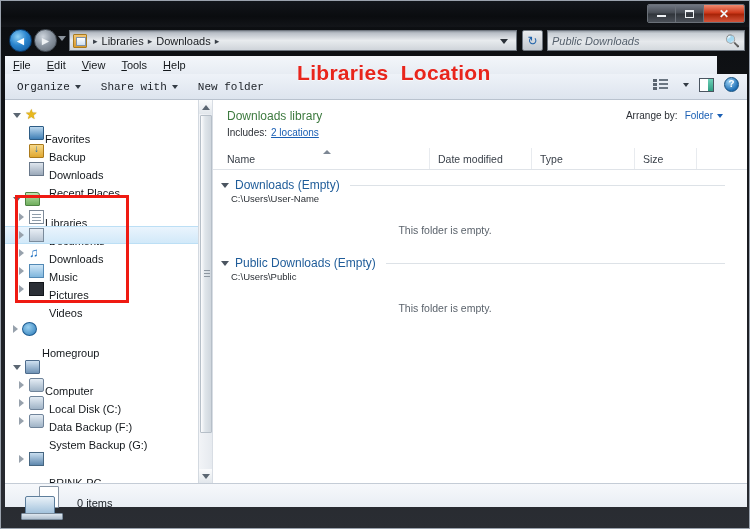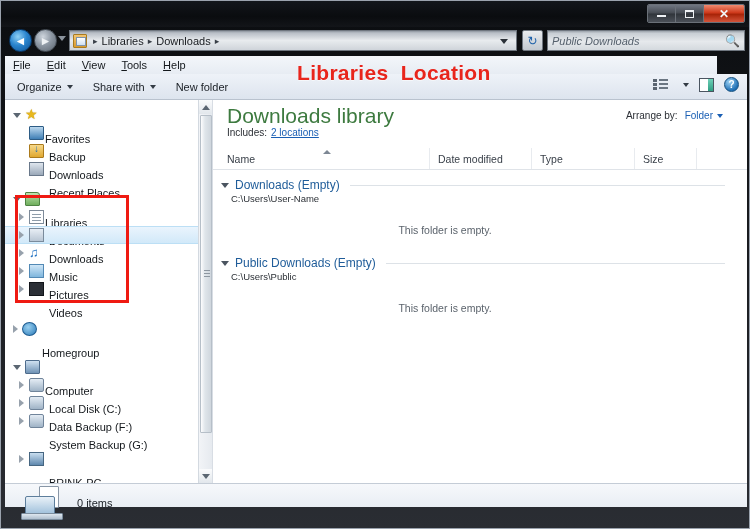--- a/index.html
+++ b/index.html
@@ -64,21 +64,21 @@
   .searchbox .ph { font-size: 11px; font-style: italic; color: #55606c; flex: 1; }
   .searchbox .mag { color: #2a5f9e; font-size: 12px; }
   
   .menubar { position: absolute; left: 4px; top: 55px; width: 712px; height: 18px;
     background: linear-gradient(180deg,#f3f6fa,#e7ecf3); display: flex; align-items: center; padding-left: 8px; }
   .menu-item { font-size: 11px; color: #14181c; margin-right: 16px; }
   .menu-item u { text-decoration: underline; }
   
   .toolbar { position: absolute; left: 4px; top: 73px; width: 742px; height: 26px;
     background: linear-gradient(180deg,#eef2f8 0%, #dde4ee 100%);
-    border-bottom: 1px solid #b9c2ce; display: flex; align-items: center; padding-left: 12px; }
+    border-bottom: 1px solid #b9c2ce; display: flex; align-items: center; padding-left: 12px; font-family: Liberation Mono, monospace; }
   .tb-item { font-size: 11px; color: #1a1f25; margin-right: 20px; display: flex; align-items: center; }
   .tb-caret { width: 0; height: 0; border-left: 3.5px solid transparent; border-right: 3.5px solid transparent;
     border-top: 4px solid #333b44; margin-left: 5px; }
   .tb-right { position: absolute; right: 8px; top: 3px; display: flex; align-items: center; gap: 10px; }
   .ico-views { width: 15px; height: 13px; position: relative; }
   .ico-views i { position: absolute; left: 0; width: 4px; height: 3px; background: #5a6470; }
   .ico-views b { position: absolute; left: 6px; width: 9px; height: 2px; background: #6b7682; }
   .ico-pane { width: 15px; height: 14px; border: 1px solid #4a5560; background: #fff; position: relative; }
   .ico-pane::after { content:""; position:absolute; right:0; top:0; width:5px; height:100%;
     background: linear-gradient(180deg,#6fd0b8,#2f9e82); }
@@ -135,21 +135,21 @@
   .sb-arrow.up .a { border-bottom: 5px solid #5b6672; }
   .sb-arrow.dn { position:absolute; bottom:0; left:0; }
   .sb-arrow.dn .a { border-top: 5px solid #5b6672; }
   .sb-thumb { position: absolute; left: 1px; top: 15px; width: 12px; height: 318px;
     background: linear-gradient(90deg,#fdfdfe,#dfe5ea 40%,#cfd6dd 100%); border: 1px solid #b6bfc8; border-radius: 1px; }
   .sb-grip { position:absolute; left: 3px; top: 50%; margin-top:-4px; width: 6px; height: 8px; }
   .sb-grip i { display:block; width:6px; height:1px; background:#8d97a1; margin-bottom:2px; }
   
   .content { flex: 1; height: 100%; background: #fff; position: relative; }
   .lib-head { padding: 6px 0 0 14px; position: relative; }
-  .lib-title { font-size: 21px; color: #3d7a3f; line-height: 20px; }
+  .lib-title { font-size: 12px; color: #3d7a3f; line-height: 20px; }
   .lib-sub { font-size: 10px; color: #2b2f35; margin-top: 1px; }
   .lib-sub a { color: #1a5fb4; margin-left: 4px; }
   .arrange { position: absolute; right: 24px; top: 10px; font-size: 10px; color: #2b2f35; display: flex; align-items: center; }
   .arrange .val { color: #1a5fb4; margin-left: 7px; }
   .arrange .c { width:0;height:0;border-left:3.5px solid transparent;border-right:3.5px solid transparent;
     border-top:4px solid #1a5fb4; margin-left:4px; }
   .colhead { position: absolute; left: 0; top: 48px; width: 100%; height: 22px;
     border-bottom: 1px solid #dfe3e8; display: flex; align-items: center; }
   .col { font-size: 10.5px; color: #3a414a; position: relative; height: 100%; display: flex; align-items: center;
     padding-left: 8px; border-left: 1px solid #e8ebef; }

